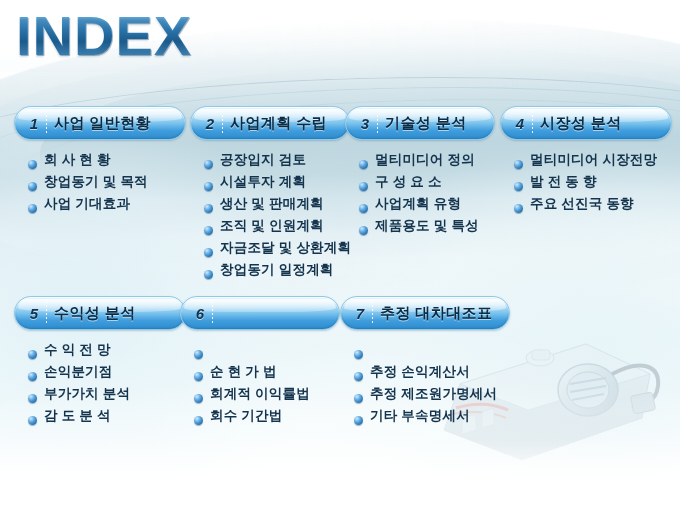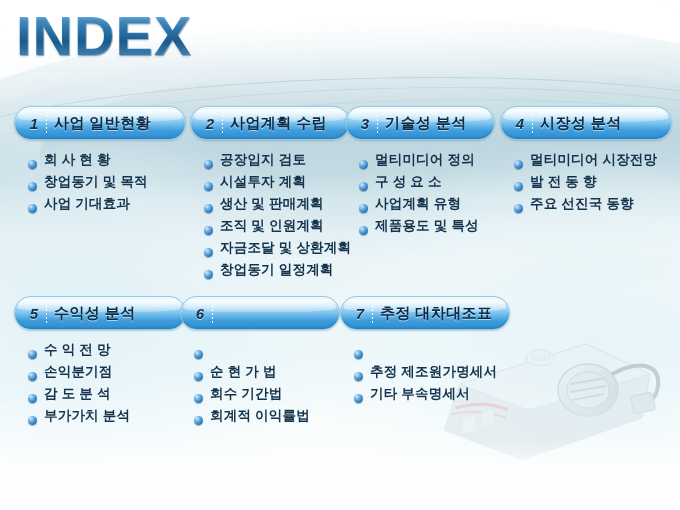--- a/index.html
+++ b/index.html
@@ -393,65 +393,69 @@
         <li class="bullet-item">
           <span class="bullet-dot"></span>
           <span class="bullet-text">수 익 전 망</span>
         </li>
         <li class="bullet-item">
           <span class="bullet-dot"></span>
           <span class="bullet-text">손익분기점</span>
         </li>
         <li class="bullet-item">
           <span class="bullet-dot"></span>
+          <span class="bullet-text">부가가치 분석</span>
+        </li>
+        <li class="bullet-item">
+          <span class="bullet-dot"></span>
           <span class="bullet-text">감 도 분 석</span>
         </li>
-        <li class="bullet-item">
-          <span class="bullet-dot"></span>
-          <span class="bullet-text">부가가치 분석</span>
-        </li>
       </ul>
     </div>
 
     <div class="col c6">
       <div class="pill">
         <span class="pill-num">6</span>
         <span class="pill-divider"></span>
       </div>
       <ul class="bullets">
         <li class="bullet-item">
           <span class="bullet-dot"></span>
         </li>
         <li class="bullet-item">
           <span class="bullet-dot"></span>
           <span class="bullet-text">순 현 가 법</span>
         </li>
         <li class="bullet-item">
           <span class="bullet-dot"></span>
+          <span class="bullet-text">회계적 이익률법</span>
+        </li>
+        <li class="bullet-item">
+          <span class="bullet-dot"></span>
           <span class="bullet-text">회수 기간법</span>
         </li>
-        <li class="bullet-item">
-          <span class="bullet-dot"></span>
-          <span class="bullet-text">회계적 이익률법</span>
-        </li>
       </ul>
     </div>
 
     <div class="col c7">
       <div class="pill">
         <span class="pill-num">7</span>
         <span class="pill-divider"></span>
         <span class="pill-label">추정 대차대조표</span>
       </div>
       <ul class="bullets">
         <li class="bullet-item">
           <span class="bullet-dot"></span>
         </li>
         <li class="bullet-item">
           <span class="bullet-dot"></span>
+          <span class="bullet-text">추정 손익계산서</span>
+        </li>
+        <li class="bullet-item">
+          <span class="bullet-dot"></span>
           <span class="bullet-text">추정 제조원가명세서</span>
         </li>
         <li class="bullet-item">
           <span class="bullet-dot"></span>
           <span class="bullet-text">기타 부속명세서</span>
         </li>
       </ul>
     </div>
 
   </div>

